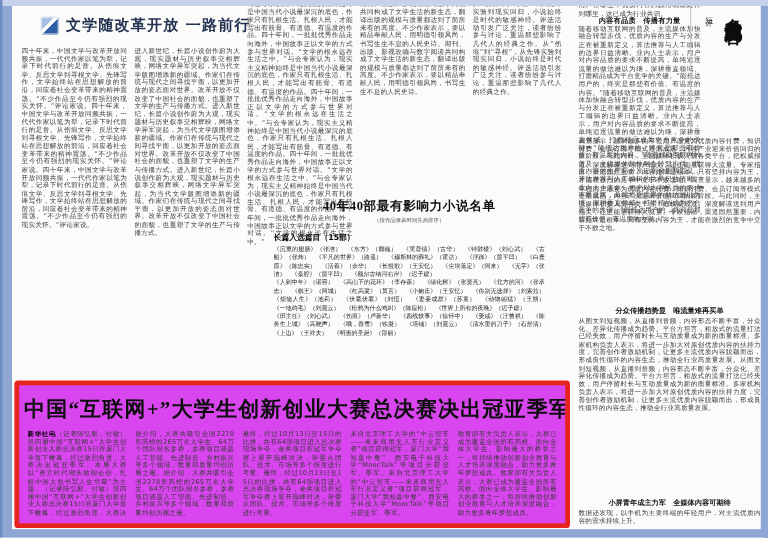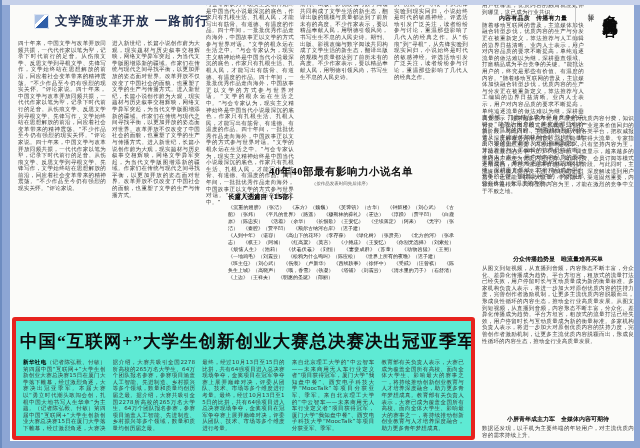--- a/index.html
+++ b/index.html
@@ -22,21 +22,21 @@
 
   
   .novels{position:absolute;left:218px;top:143px;width:226px;height:168px;overflow:hidden;color:#111;}
   .novels-title{font-family:"Liberation Serif","DejaVu Serif",serif;font-weight:bold;
                 font-size:10.5px;text-align:center;letter-spacing:.5px;margin-top:17px;}
   .novels-sub{font-size:4.5px;color:#555;text-align:center;margin-top:2px;}
   .group-h{font-size:6.5px;font-weight:bold;margin:7px 0 2px 0;color:#000;}
   .group-items{font-size:5px;line-height:7px;color:#222;text-align:justify;word-break:break-all;}
 
   
-  .red-box{position:absolute;left:2px;top:312px;width:455px;height:115px;background:#5eead4;
+  .red-box{position:absolute;left:2px;top:312px;width:455px;height:115px;background:#d946ef;
            border:4px solid #e7231e;border-radius:3px;overflow:hidden;}
   .red-title{font-family:"Liberation Serif","DejaVu Serif",serif;font-weight:bold;font-size:17.5px;
              color:#0d0d0d;text-align:center;margin:8px 4px 6px 4px;letter-spacing:1px;white-space:nowrap;}
   .red-cols{display:flex;gap:7px;padding:0 7px;height:72px;overflow:hidden;}
   .red-col{flex:1;font-size:5.5px;line-height:6.6px;color:#3b3b3b;text-align:justify;
            word-break:break-all;overflow:hidden;letter-spacing:.2px;}
   .red-col b{color:#000;}
 
   
   .subhead{font-size:6px;font-weight:bold;color:#101010;text-align:center;}

